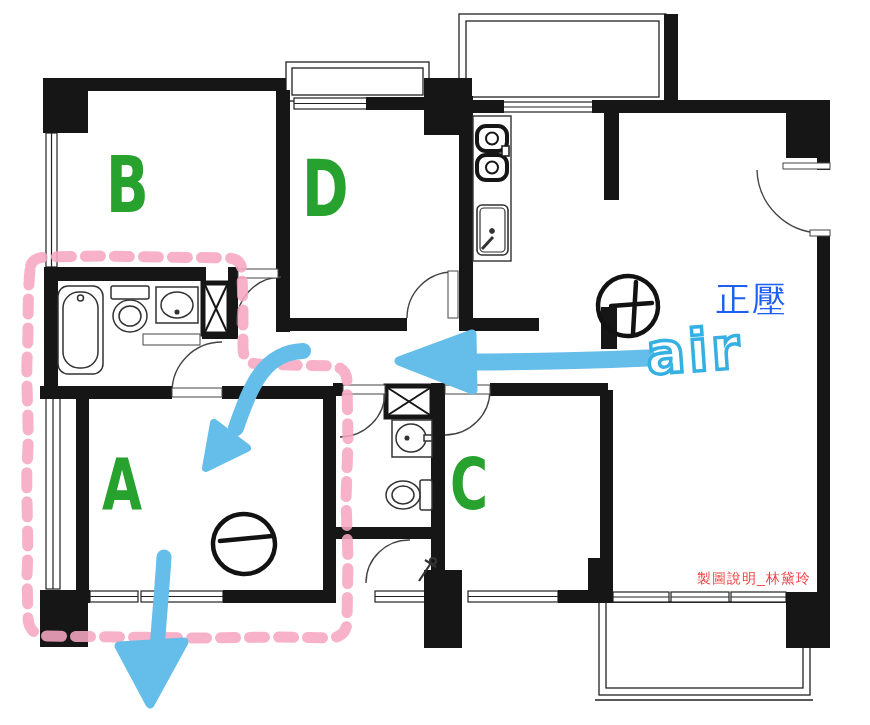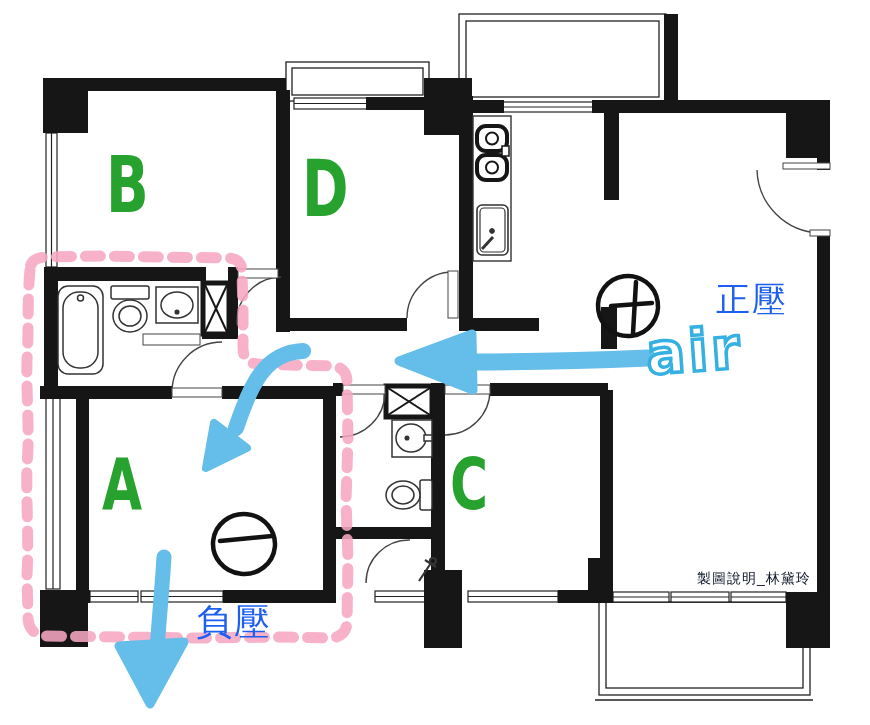--- a/index.html
+++ b/index.html
@@ -14,21 +14,21 @@
   .room-a{left:102px;top:448px;font-size:72px;}
   .room-c{left:450px;top:448px;font-size:72px;}
   .pressure-label{color:#1c5ff1;font-weight:400;font-size:34px;letter-spacing:2px;
                   font-family:"DejaVu Sans","Liberation Sans",sans-serif;}
   .pos-pressure{left:716px;top:282px;}
   .neg-pressure{left:196px;top:604px;font-size:36px;}
   .air-label{left:646px;top:322px;font-size:58px;font-weight:800;color:#ffffff;
              -webkit-text-stroke:3.5px #35b0e2;text-shadow:0 0 1px #35b0e2;
              transform:rotate(-4deg);letter-spacing:3px;
              font-family:"DejaVu Sans","Liberation Sans",sans-serif;}
-  .signature{left:697px;top:571px;font-size:14px;color:#0f172a;letter-spacing:1px;}
+  .signature{left:697px;top:571px;font-size:14px;color:#ef4444;letter-spacing:1px;}
 </style>
 </head>
 <body>
 
 <div class="stage">
 
 <svg width="870" height="725" viewBox="0 0 870 725">
 
   <g fill="none" stroke="#222" stroke-width="1.3">
     <rect x="459" y="14" width="207" height="90"></rect>
@@ -268,18 +268,17 @@
     <line x1="220" y1="541" x2="272" y2="536"></line>
   </g>
 </svg>
 
   <div class="overlay room-label room-b">B</div>
   <div class="overlay room-label room-d">D</div>
   <div class="overlay room-label room-a">A</div>
   <div class="overlay room-label room-c">C</div>
 
   <div class="overlay pressure-label pos-pressure">正壓</div>
-  <div class="overlay pressure-label neg-pressure">負壓</div>
 
   <div class="overlay air-label">air</div>
 
   <div class="overlay signature">製圖說明_林黛玲</div>
 </div>
 
 </body></html>

